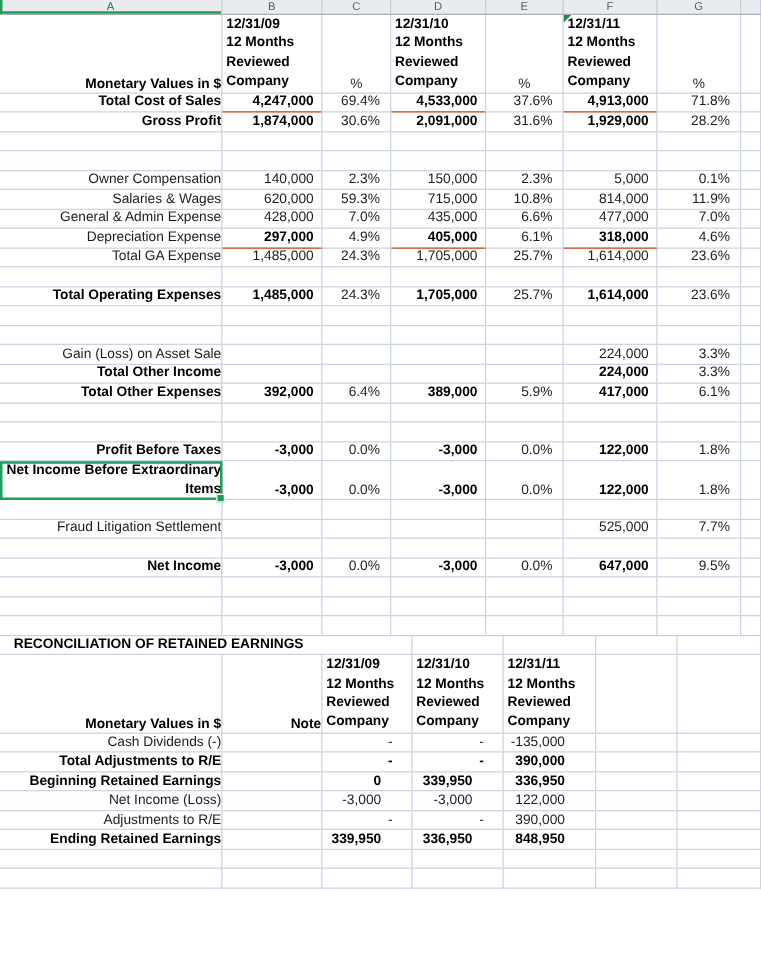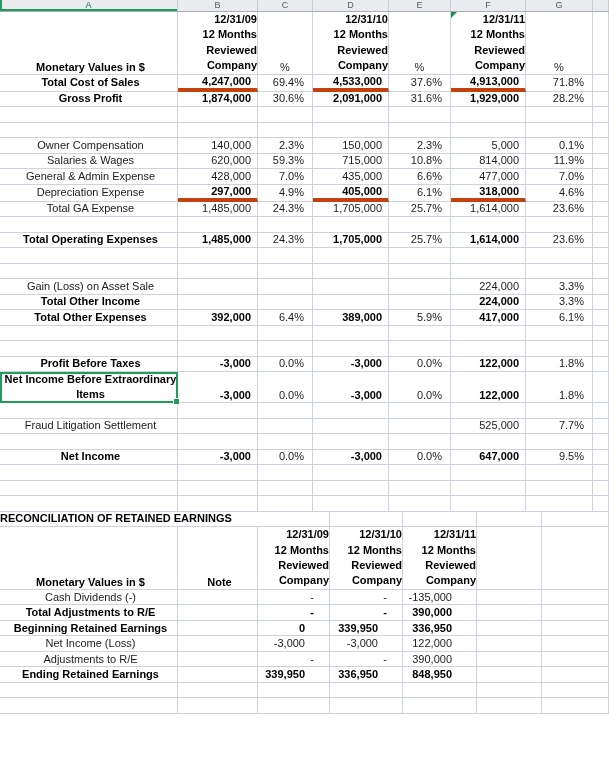--- a/index.html
+++ b/index.html
@@ -25,43 +25,43 @@
   
   table{border-collapse:separate;border-spacing:0;table-layout:fixed;}
   td{
     box-sizing:border-box;height:15.5px;padding:0;
     font-size:11px;line-height:13px;color:#1c1c1c;
     border-right:1px solid var(--gridline);
     border-bottom:1px solid var(--gridline);
     overflow:hidden;white-space:nowrap;vertical-align:middle;
   }
   .b{font-weight:bold;color:#000;}
-  .la{padding-left:4px;text-align:center;}
+  .la{padding-left:4px;text-align:right;}
   .va{text-align:right;padding-right:6px;}
   .pc{text-align:right;padding-right:8px;}
   .vb{text-align:right;padding-right:24px;}
   .dash{padding-right:15px;}
-  .ul{border-bottom:4px solid #c2410c;}
+  .ul{border-bottom:1px solid #c2410c;}
   tr.hdr td{vertical-align:bottom;}
-  tr.hdr .ph{white-space:normal;padding-left:3px;text-align:right;line-height:15.4px;position:relative;overflow:visible;margin-top:32px;}
+  tr.hdr .ph{white-space:normal;padding-left:3px;text-align:left;line-height:15.4px;position:relative;overflow:visible;margin-top:32px;}
   .ph-pct{text-align:center;padding-right:0;color:#2a2a2a;}
   .flag{
     position:absolute;left:0;top:0;width:0;height:0;
     border-top:6px solid var(--flag-green);border-right:6px solid transparent;
   }
   tr.dbl td{height:31px;vertical-align:bottom;}
   td.sel{
     outline:2px solid var(--selection-green);outline-offset:-2px;
     position:relative;overflow:visible;white-space:normal;line-height:15px;
   }
   .handle{
     position:absolute;right:-3px;bottom:-3px;width:5px;height:5px;
     background:var(--selection-green);border:1px solid #fff;z-index:3;
   }
-  .title{padding-left:0;font-weight:bold;color:#000;}
+  .title{padding-left:11px;font-weight:bold;color:#000;}
 </style>
 </head>
 <body>
 
 <div class="colstrip">
   <div class="corner-sliver"></div>
 <div class="ch selcol" style="width: 178px;">A</div>
     <div class="ch" style="width: 80px;">B</div>
     <div class="ch" style="width: 55px;">C</div>
     <div class="ch" style="width: 76px;">D</div>

